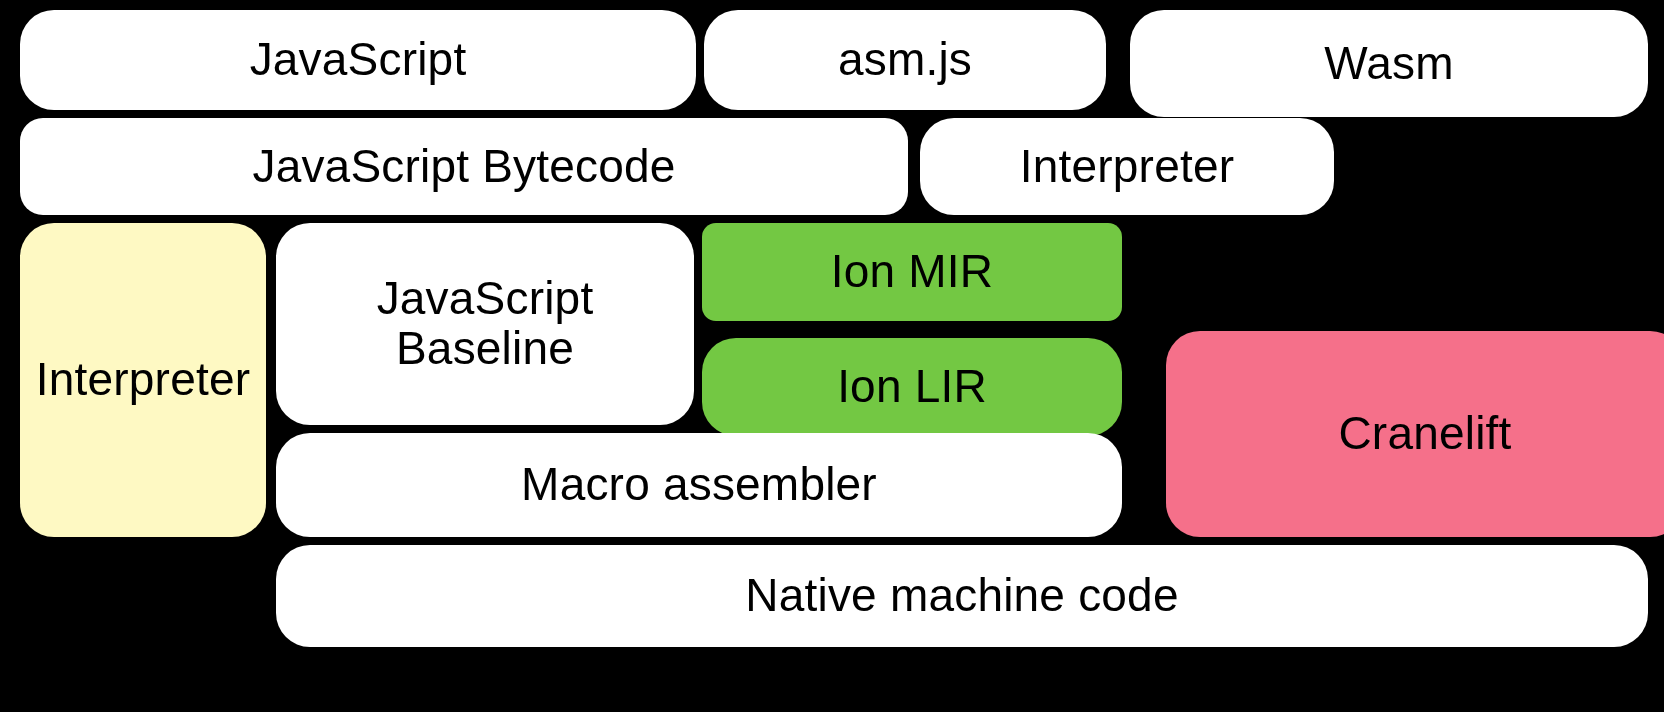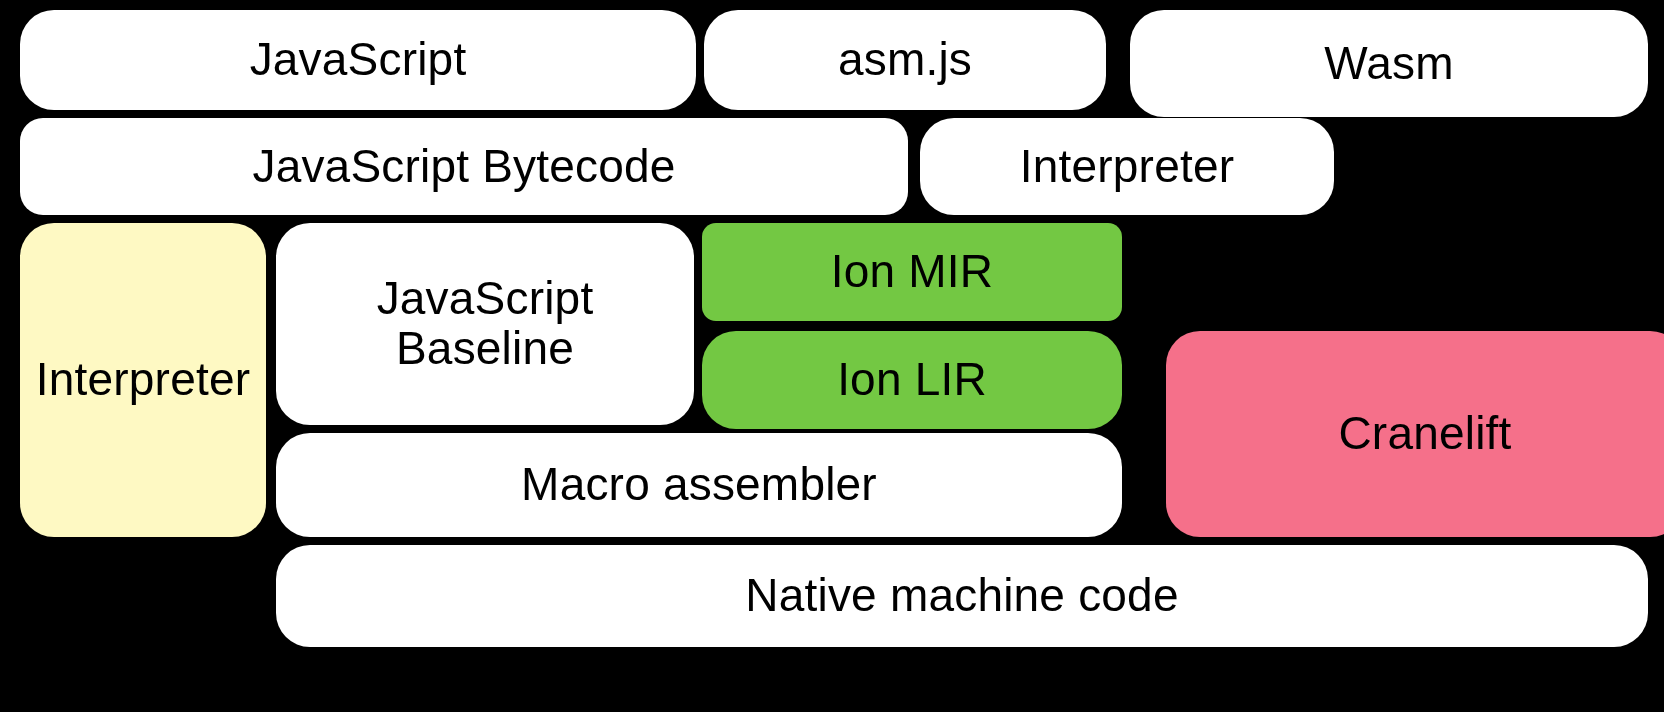--- a/index.html
+++ b/index.html
@@ -46,17 +46,17 @@
 <div id="diagram" style="background: rgb(0, 0, 0);">
     <div class="node fill-white" style="left: 20px; top: 10px; width: 676px; height: 100px;"><span>JavaScript</span></div>
     <div class="node fill-white" style="left: 704px; top: 10px; width: 402px; height: 100px; align-items: center;"><span>asm.js</span></div>
     <div class="node fill-white" style="left: 1130px; top: 10px; width: 518px; height: 107px;"><span>Wasm</span></div>
     <div class="node fill-white" style="left: 20px; top: 118px; width: 888px; height: 97px; border-radius: 23px;"><span>JavaScript Bytecode</span></div>
     <div class="node fill-white" style="left: 920px; top: 118px; width: 414px; height: 97px;"><span>Interpreter</span></div>
     <div class="node fill-gray" style="left: 20px; top: 223px; width: 246px; height: 314px;"><span>Interpreter</span></div>
     <div class="node fill-white" style="left: 276px; top: 223px; width: 418px; height: 202px;"><span>JavaScript
 Baseline</span></div>
     <div class="node fill-green" style="left: 702px; top: 223px; width: 420px; height: 98px; border-radius: 14px;"><span>Ion MIR</span></div>
-    <div class="node fill-green" style="left: 702px; top: 331px; width: 420px; height: 98px;"><span>Ion LIR</span></div>
+    <div class="node fill-green" style="left: 702px; top: 338px; width: 420px; height: 98px;"><span>Ion LIR</span></div>
     <div class="node fill-pink" style="left: 1130px; top: 331px; width: 518px; height: 206px;"><span>Cranelift</span></div>
     <div class="node fill-white" style="left: 276px; top: 433px; width: 846px; height: 104px;"><span>Macro assembler</span></div>
     <div class="node fill-white" style="left: 276px; top: 545px; width: 1372px; height: 102px;"><span>Native machine code</span></div>
   </div>
 
 </body></html>

